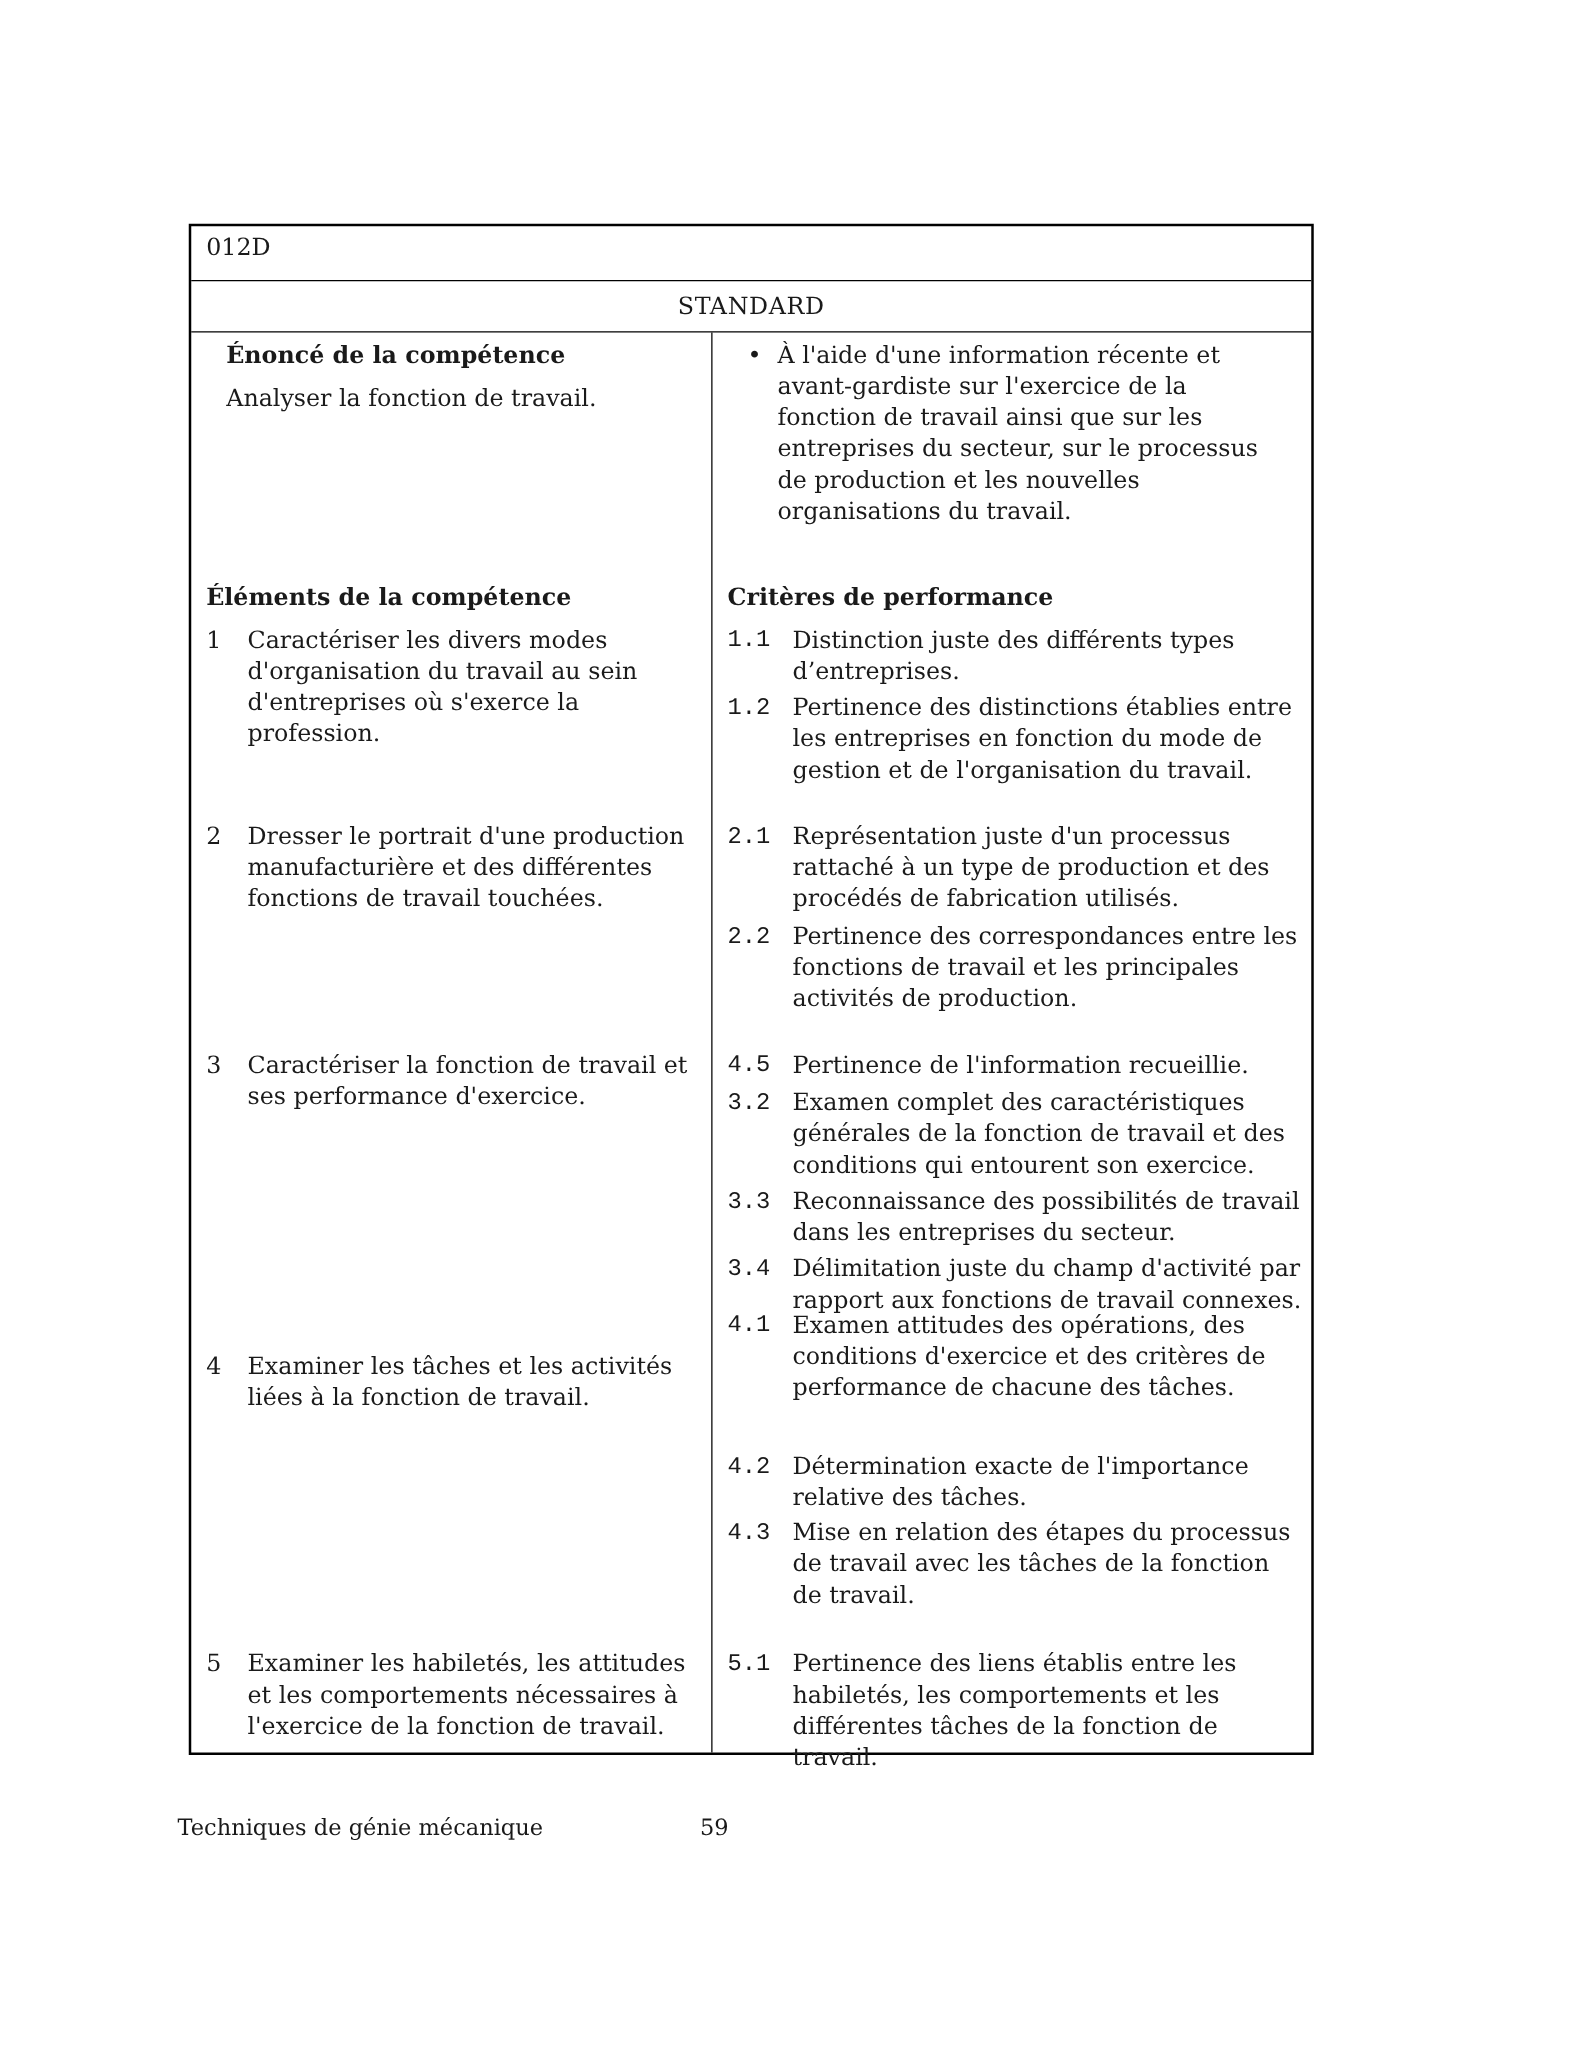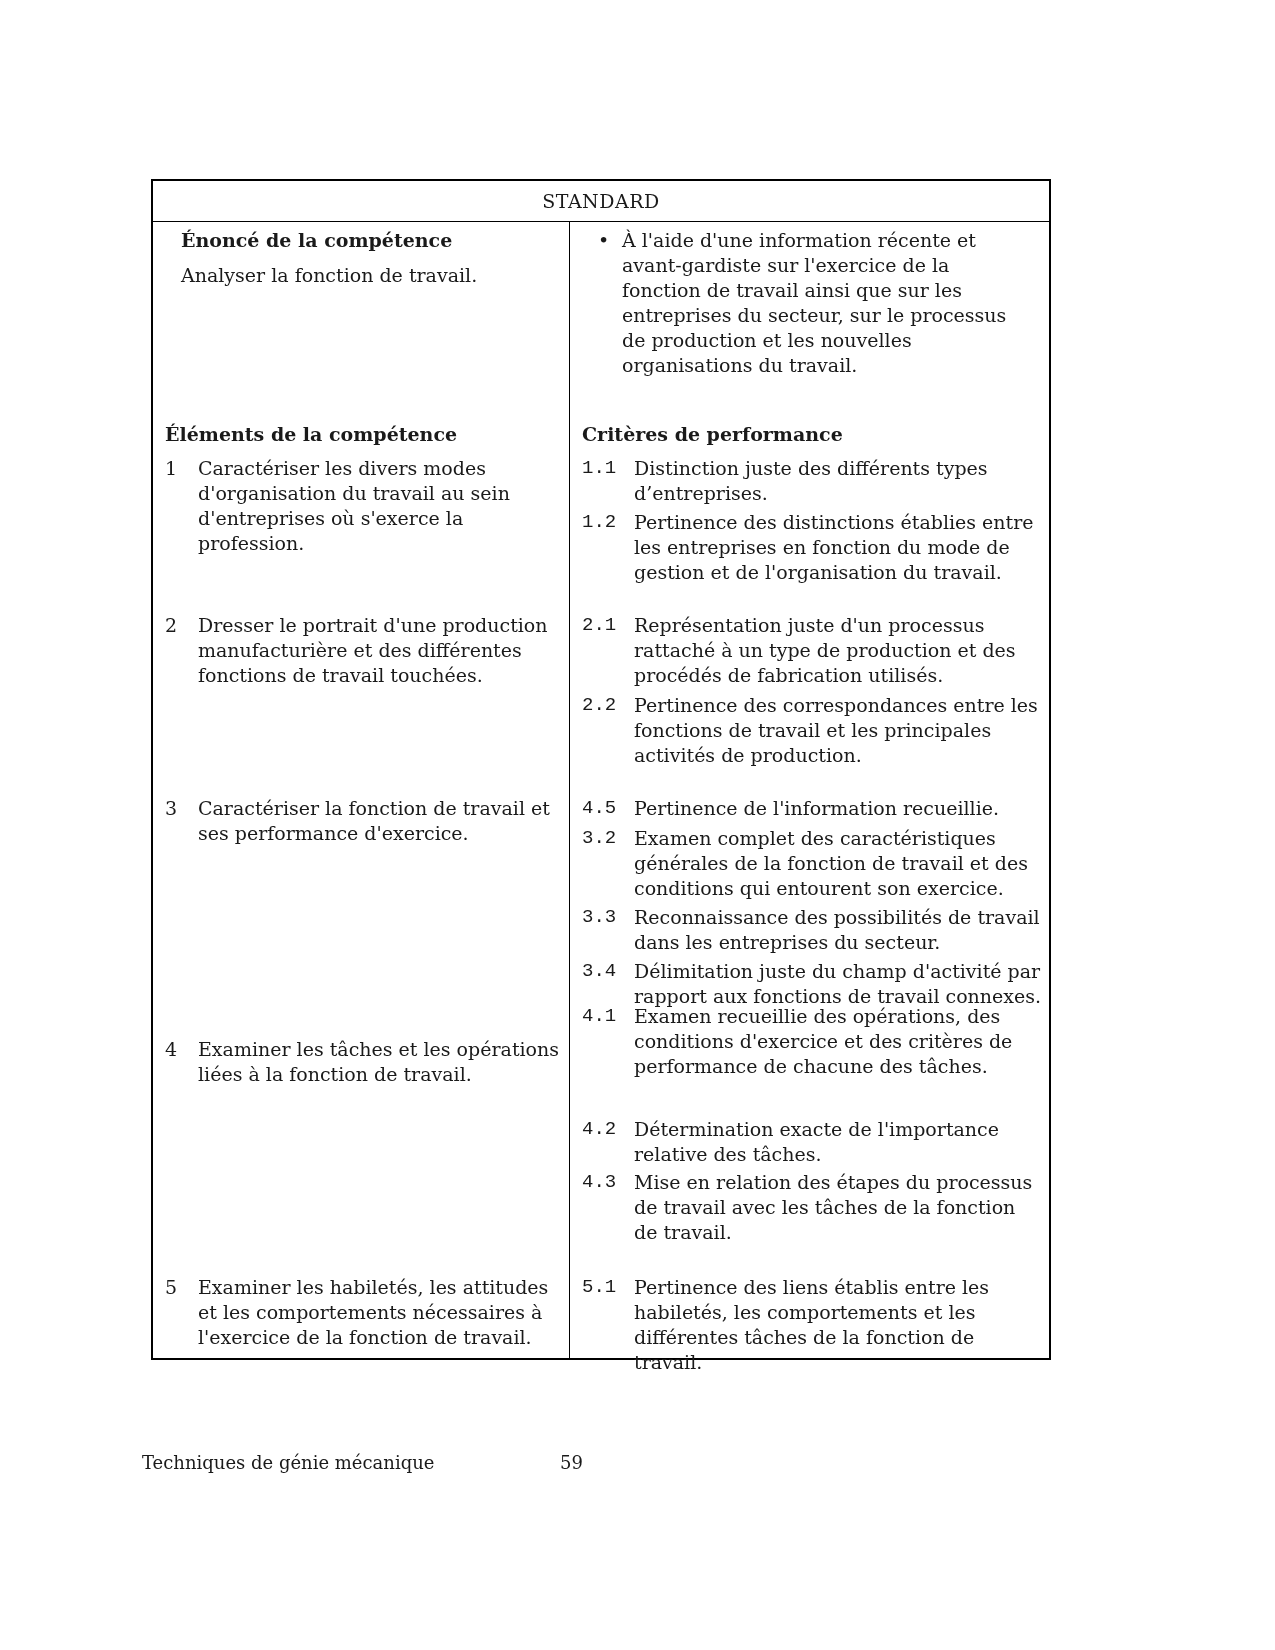--- a/index.html
+++ b/index.html
@@ -22,20 +22,21 @@
   .el-item .num { width: 33px; flex-shrink: 0; }
   .crit-item { display: flex; position: absolute; left: 12px; right: 6px; }
   .crit-item .num { width: 52px; flex-shrink: 0; font-family: Liberation Mono, monospace; }
   .section-abs { position: absolute; left: 12px; }
   .footer { position: absolute; top: 1452px; font-size: 18px; }
 </style>
 </head>
 <body>
 
 <div class="page-table">
+  <div class="code-row">012D</div>
   <div class="cols">
     <div class="col-right header-cell">STANDARD</div>
   </div>
   <div class="cols" style="height:1136px;">
     <div class="col-left body-cell">
       <div class="section-title">Énoncé de la compétence</div>
       <p class="enonce">Analyser la fonction de travail.</p>
 
       <div class="section-title section-abs" style="top:200px;">Éléments de la compétence</div>
 
@@ -46,21 +47,21 @@
       <div class="el-item" style="top:391px;">
         <span class="num">2</span>
         <span>Dresser le portrait d'une production manufacturière et des différentes fonctions de travail touchées.</span>
       </div>
       <div class="el-item" style="top:574px;">
         <span class="num">3</span>
         <span>Caractériser la fonction de travail et ses performance d'exercice.</span>
       </div>
       <div class="el-item" style="top:815px;">
         <span class="num">4</span>
-        <span>Examiner les tâches et les opérations liées à la fonction de travail.</span>
+        <span>Examiner les tâches et les activités liées à la fonction de travail.</span>
       </div>
       <div class="el-item" style="top:1053px;">
         <span class="num">5</span>
         <span>Examiner les habiletés, les attitudes et les comportements nécessaires à l'exercice de la fonction de travail.</span>
       </div>
     </div>
 
     <div class="col-right body-cell">
       <div class="bullet-item" style="padding-right:30px;">
         <span class="bullet">•</span>
@@ -96,21 +97,21 @@
       <div class="crit-item" style="top:683px;">
         <span class="num">3.3</span>
         <span>Reconnaissance des possibilités de travail dans les entreprises du secteur.</span>
       </div>
       <div class="crit-item" style="top:737px;">
         <span class="num">3.4</span>
         <span>Délimitation juste du champ d'activité par rapport aux fonctions de travail connexes.</span>
       </div>
       <div class="crit-item" style="top:782px;">
         <span class="num">4.1</span>
-        <span>Examen recueillie des opérations, des conditions d'exercice et des critères de performance de chacune des tâches.</span>
+        <span>Examen attitudes des opérations, des conditions d'exercice et des critères de performance de chacune des tâches.</span>
       </div>
       <div class="crit-item" style="top:895px;">
         <span class="num">4.2</span>
         <span>Détermination exacte de l'importance relative des tâches.</span>
       </div>
       <div class="crit-item" style="top:948px;">
         <span class="num">4.3</span>
         <span>Mise en relation des étapes du processus de travail avec les tâches de la fonction de travail.</span>
       </div>
       <div class="crit-item" style="top:1053px;">

